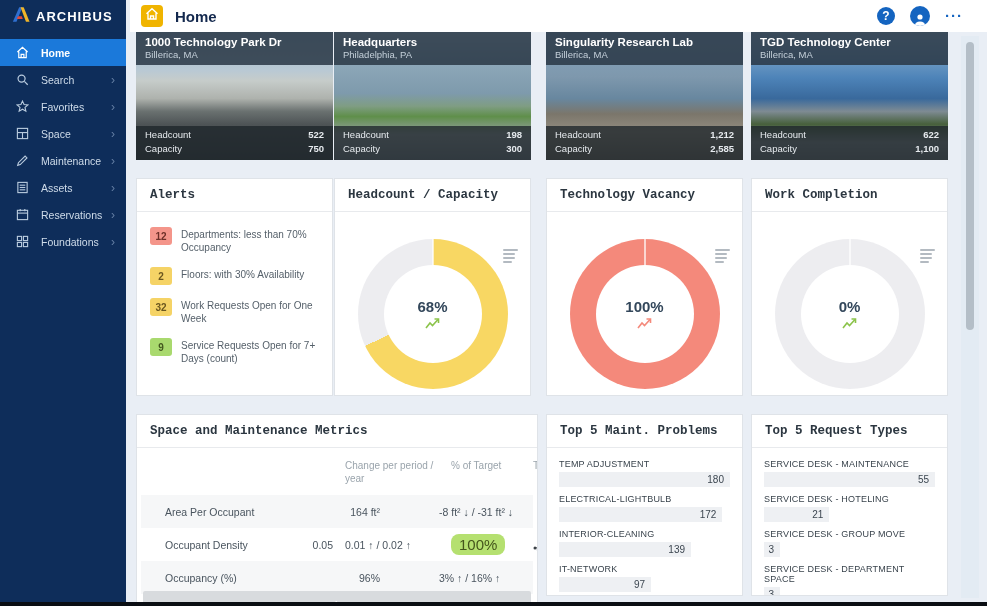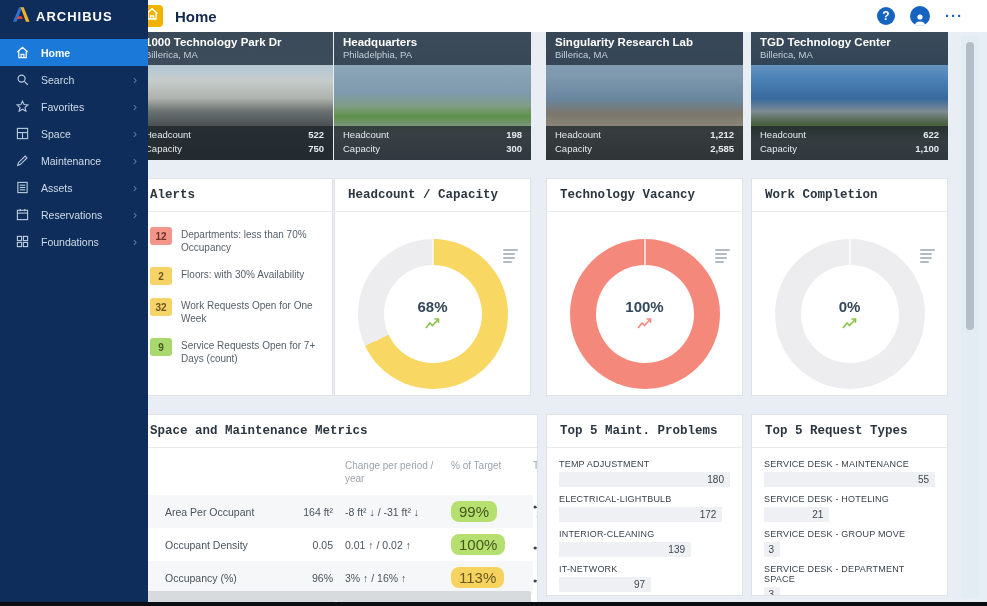--- a/index.html
+++ b/index.html
@@ -1,21 +1,21 @@
 <!DOCTYPE html>
 <html><head>
 <meta charset="utf-8">
 <style>
   * { margin:0; padding:0; box-sizing:border-box; }
   html,body { width:987px; height:606px; overflow:hidden; }
   body { font-family:"Liberation Sans", sans-serif; background:#e9eef5; }
   .app { position:relative; width:987px; height:606px; overflow:hidden; }
 
   
-  .sidebar { position:absolute; left:0; top:0; width:148px; height:602px; background:#0e2d5a; z-index:5; }
+  .sidebar { position:absolute; left:0; top:0; width:126px; height:602px; background:#0e2d5a; z-index:5; }
   .brand { height:32px; display:flex; align-items:center; padding-left:12px; gap:6px; }
   .brand-text { color:#fff; font-size:13px; font-weight:700; letter-spacing:1px; }
   .nav { margin-top:7px; }
   .nav-item { position:relative; height:27px; display:flex; align-items:center; padding-left:15px; gap:11px; cursor:pointer; }
   .nav-item .lbl { color:#cfdcea; font-size:10.5px; }
   .nav-item .chev { position:absolute; right:11px; color:#5f7split49a; color:#647ea3; font-size:12px; line-height:1; }
   .nav-item.active { background:#1b79da; }
   .nav-item.active .lbl { color:#fff; font-weight:700; }
   .nav-ic { width:15px; height:15px; display:flex; align-items:center; justify-content:center; }
   .nav-ic svg { stroke:#b9cbde; }
@@ -68,21 +68,21 @@
   .chart-menu i:nth-child(3){width:12px;} .chart-menu i:nth-child(4){width:9px;}
   .donut { position:relative; width:150px; height:150px; border-radius:50%; margin:27px auto 0; }
   .donut-seam { position:absolute; left:50%; top:0; width:2px; height:27px; background:rgba(255,255,255,.65); transform:translateX(-50%); }
   .donut-center { position:absolute; inset:26px; background:#fff; border-radius:50%; display:flex; flex-direction:column; align-items:center; justify-content:center; gap:3px; }
   .donut-pct { font-size:15px; font-weight:700; color:#33475b; }
 
   
   .mtable { padding:4px 4px 0; }
   .mhead { display:grid; grid-template-columns:142px 52px 106px 82px 1fr; padding:8px 10px 10px; color:#9aa4ac; font-size:10px; line-height:1.25; }
   .mrow { display:grid; grid-template-columns:142px 52px 106px 82px 1fr; align-items:center; height:33px; padding:0 10px; font-size:10.5px; color:#49545e; }
-  .mrow.striped { background:#f6f7f8; }
+  .mrow.striped { background:#f6f7f8;gap:47px; }
   .mrow .name { padding-left:14px; }
   .mrow .val { text-align:right; padding-right:12px; }
   .tbadge { display:inline-block; padding:2px 8px; border-radius:8px; font-size:15px; font-weight:400; }
   .tbadge.green { background:#b5e070; color:#45561c; }
   .tbadge.yellow { background:#f5d35e; color:#6b571f; }
   .expander { position:absolute; left:6px; right:6px; bottom:-6px; height:22px; background:#d8dbde; border-radius:2px; display:flex; align-items:center; justify-content:center; color:#fff; font-size:13px; cursor:pointer; }
 
   
   .bars { padding:11px 12px 0; }
   .bar-item { margin-bottom:7px; }

